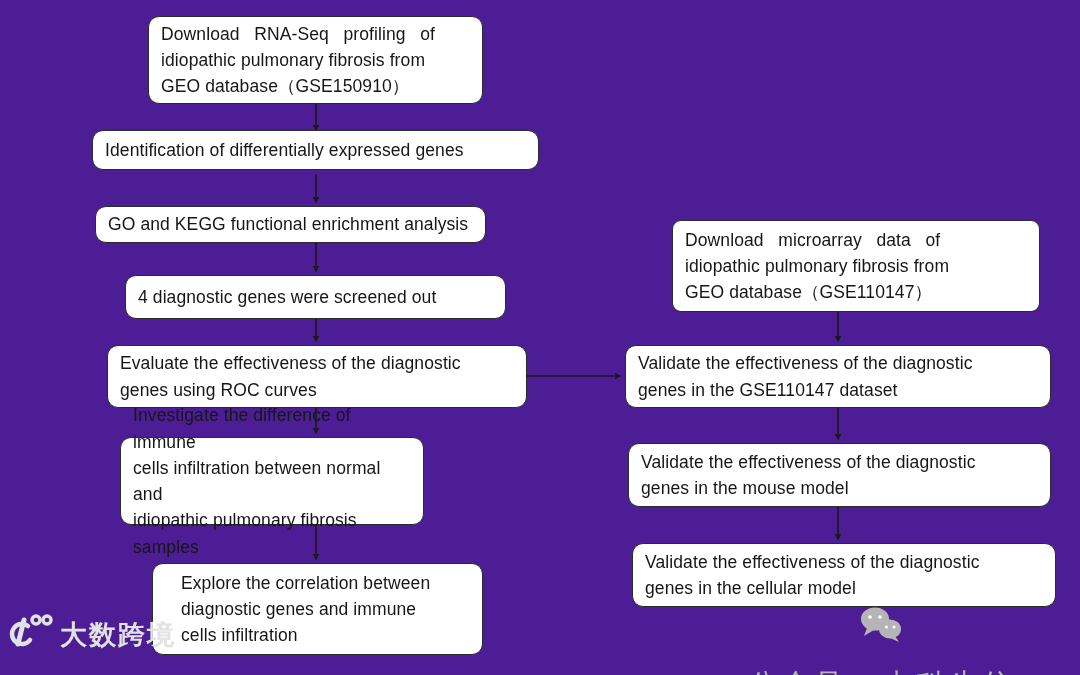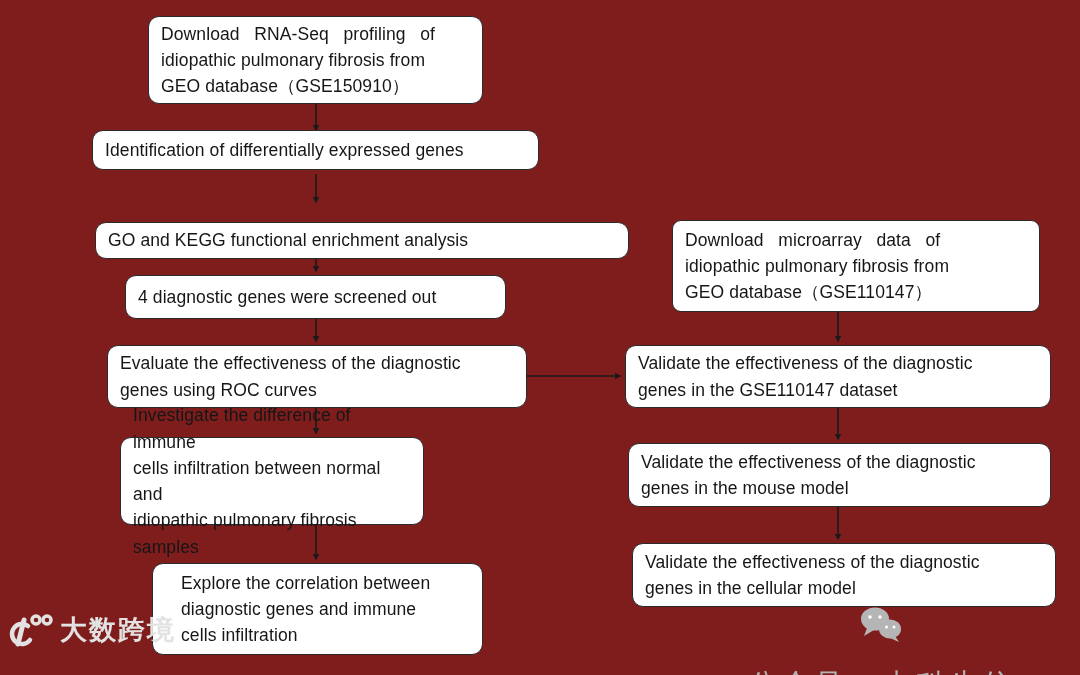--- a/index.html
+++ b/index.html
@@ -1,19 +1,19 @@
 <!DOCTYPE html>
 <html><head>
 <meta charset="utf-8">
 <style>
   html,body{margin:0;padding:0;background:#ffffff;}
   #canvas{
     position:relative;
     width:1080px;height:675px;
-    background:#7f1d1d;
+    background:#4c1d95;
     font-family:"Liberation Sans", sans-serif;
     overflow:hidden;
   }
   .box{
     position:absolute;
     box-sizing:border-box;
     border:1.7px solid #2b2b2b;
     border-radius:11px;
     background:#ffffff;
     display:flex;
@@ -23,21 +23,21 @@
     line-height:1.5;
     color:#161616;
     white-space:pre-line;
     letter-spacing:0.1px;
   }
   .box.spread{ text-align:left; }
   .box.spread .txt::first-line{ word-spacing:0.55em; }
   .arrows{position:absolute;left:0;top:0;pointer-events:none;}
   .wm-left{
     position:absolute;left:8px;top:612px;
-    display:flex;align-items:flex-start;gap:6px;
+    display:flex;align-items:center;gap:6px;
     color:#e2e2e2;
     font-weight:bold;font-size:27px;letter-spacing:2px;
     user-select:none;
   }
   .wm-right{
     position:absolute;left:748px;top:606px;
     display:flex;align-items:center;gap:14px;
     color:#b5b5b5;
     font-size:30px;letter-spacing:3px;
     user-select:none;
@@ -70,21 +70,21 @@
   <div class="box spread" style="left:148px;top:16px;width:335px;height:88px;">
     <span class="txt">Download RNA-Seq profiling of
 idiopathic pulmonary fibrosis from
 GEO database（GSE150910）</span>
   </div>
 
   <div class="box" style="left:92px;top:130px;width:447px;height:40px;">
     <span class="txt">Identification of differentially expressed genes</span>
   </div>
 
-  <div class="box" style="left:95px;top:206px;width:534px;height:37px;margin-top:16px;">
+  <div class="box" style="left:95px;top:206px;width:391px;height:37px;">
     <span class="txt">GO and KEGG functional enrichment analysis</span>
   </div>
 
   <div class="box" style="left:125px;top:275px;width:381px;height:44px;">
     <span class="txt">4 diagnostic genes were screened out</span>
   </div>
 
   <div class="box" style="left:107px;top:345px;width:420px;height:63px;">
     <span class="txt">Evaluate the effectiveness of the diagnostic
 genes using ROC curves</span>

